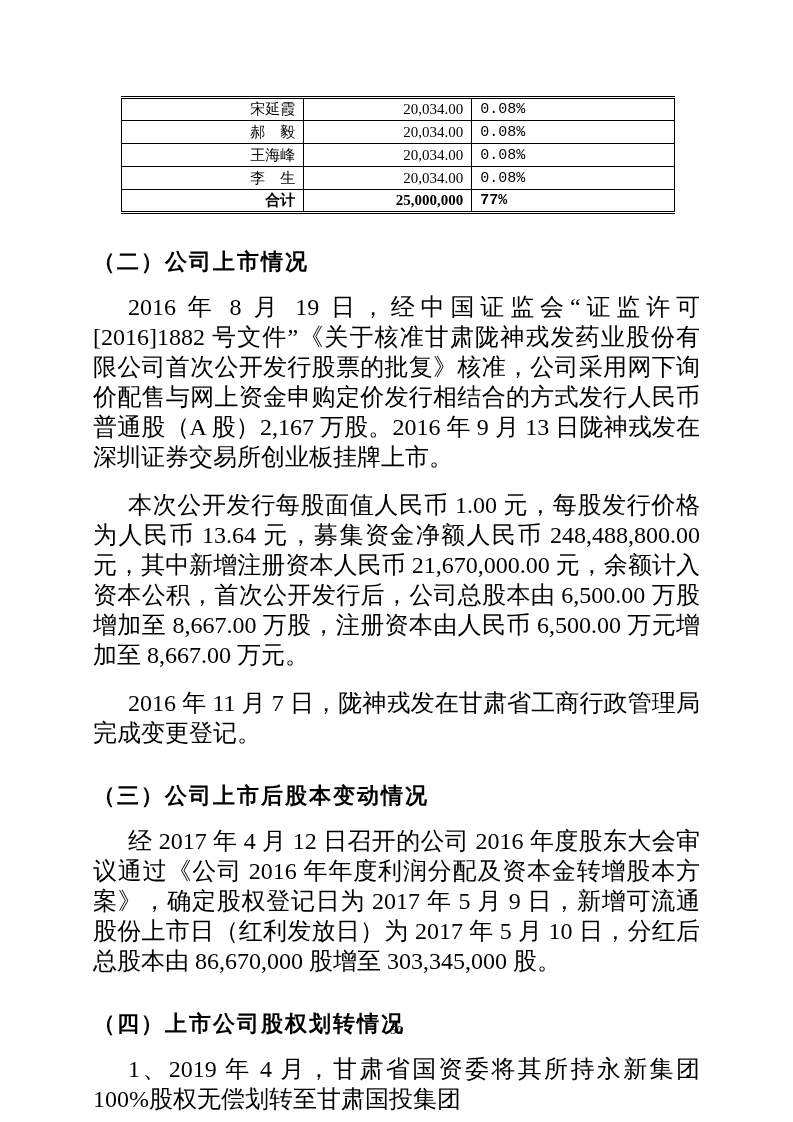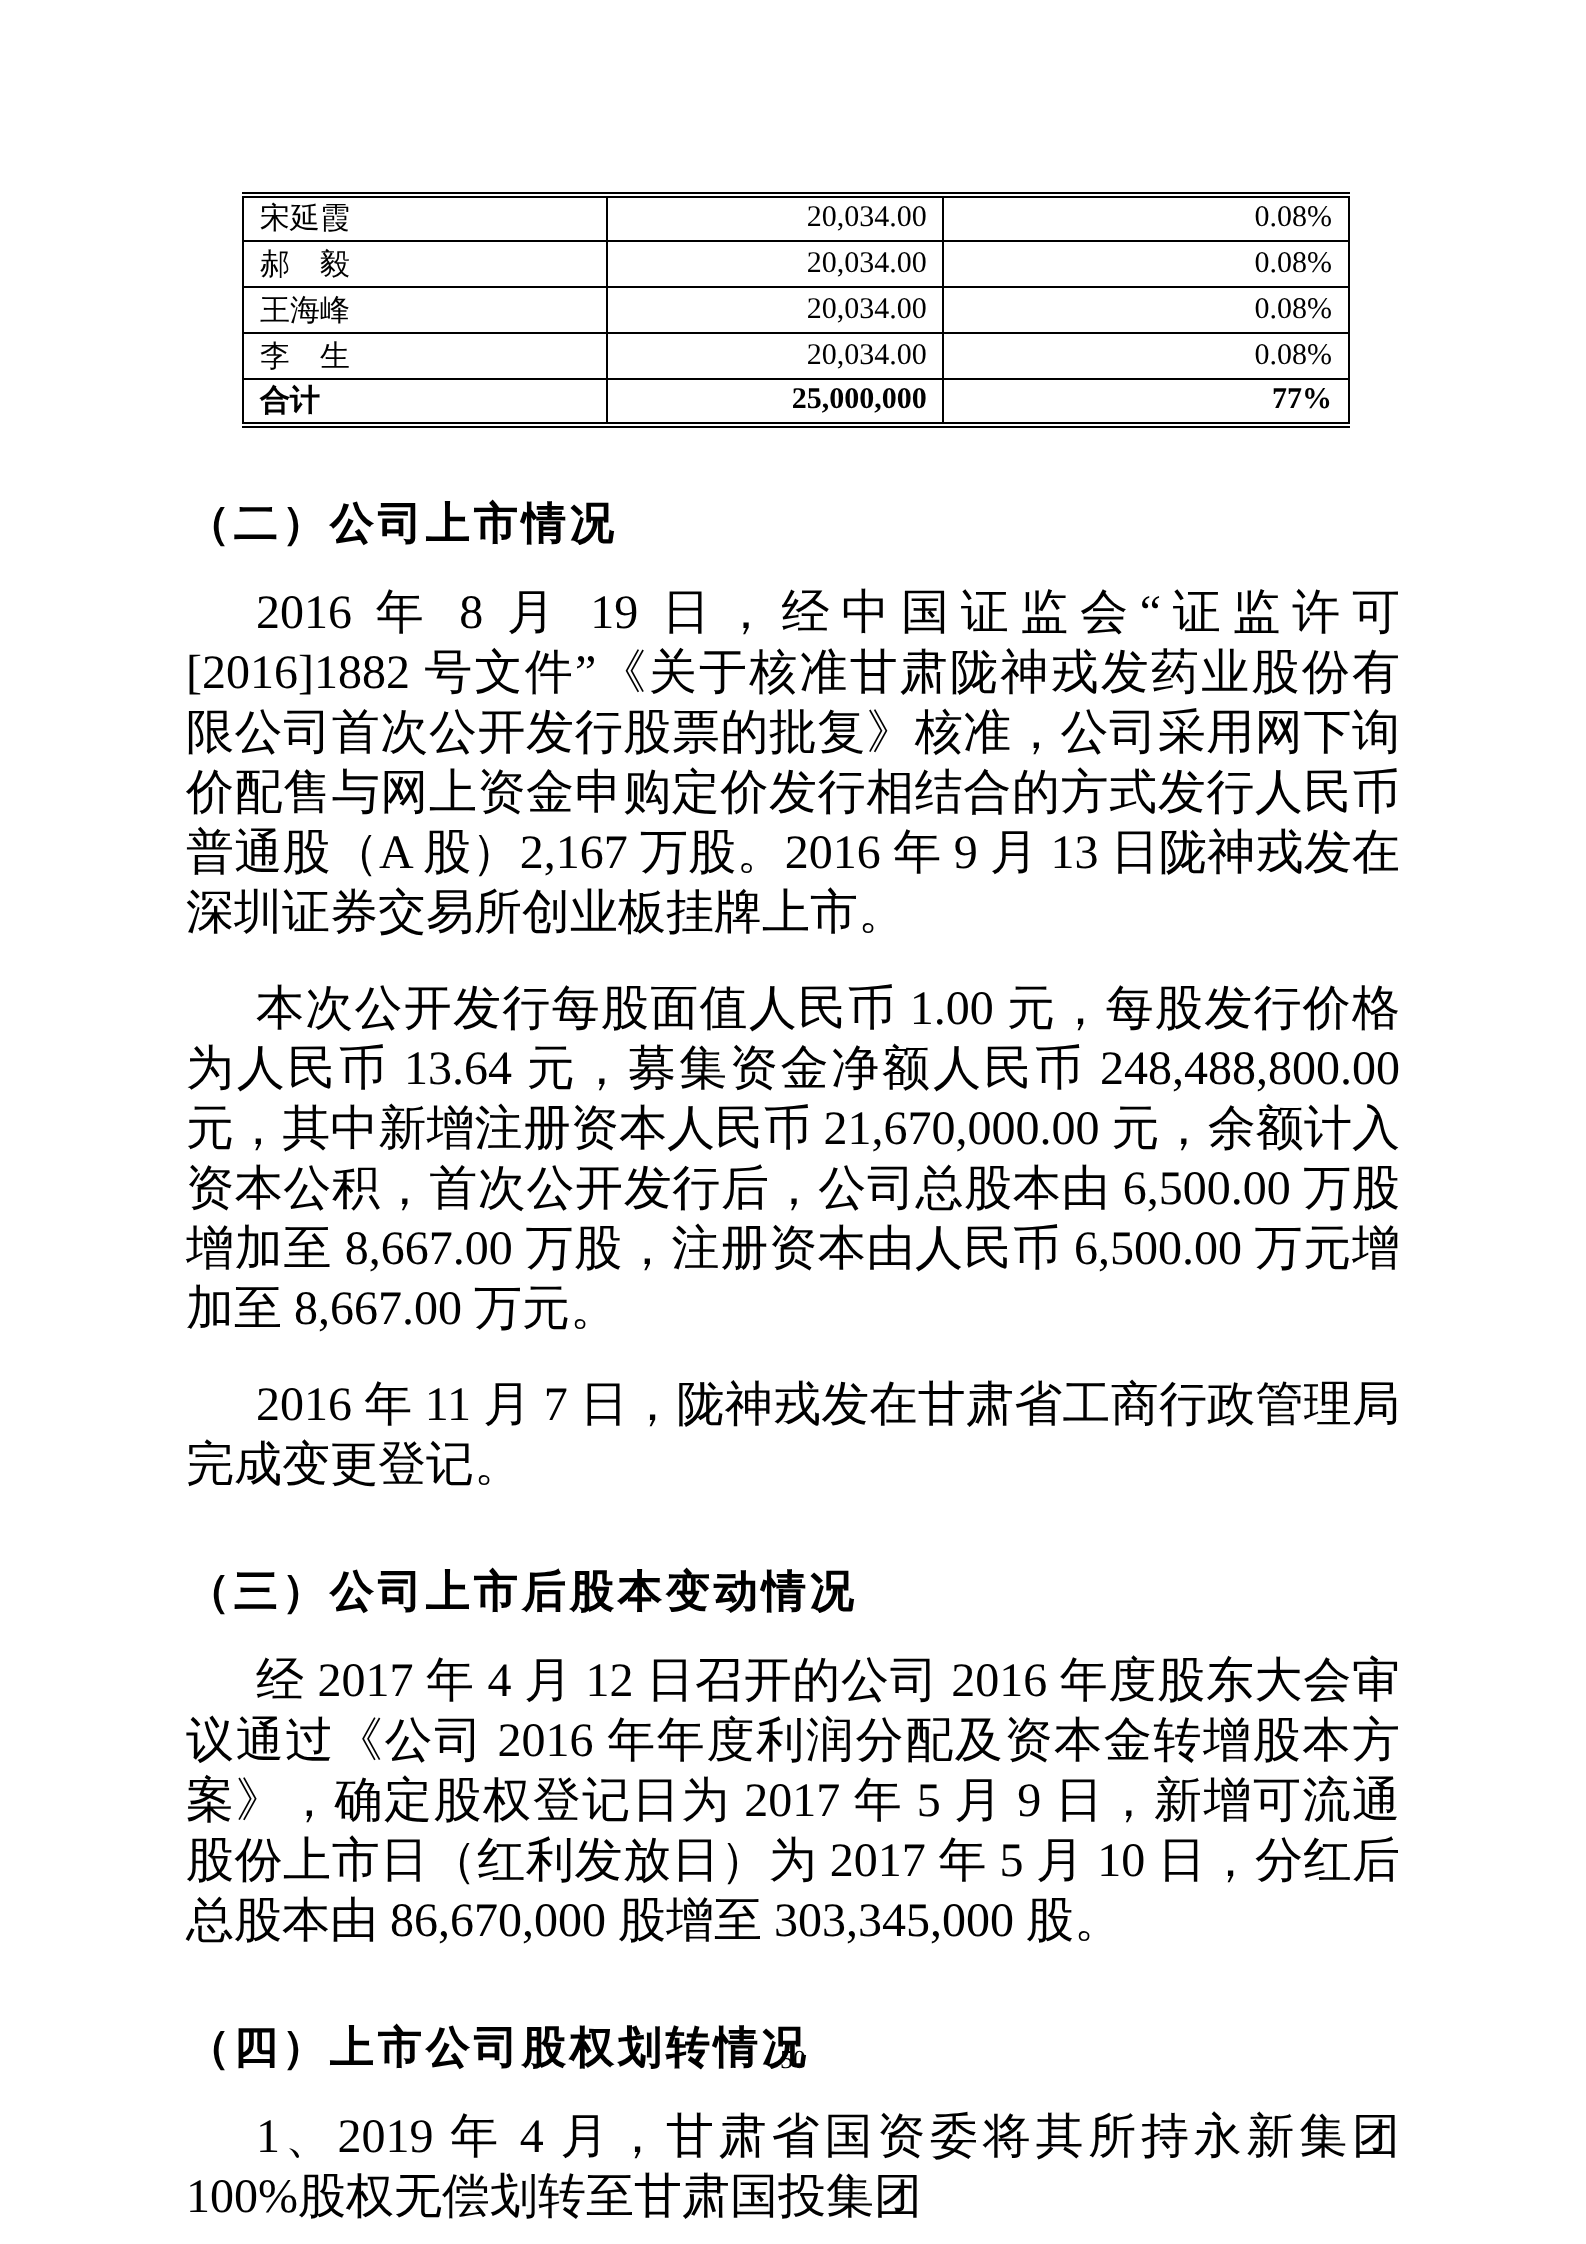--- a/index.html
+++ b/index.html
@@ -31,23 +31,23 @@
     border-right: 1px solid #000;
     font-size: 15px;
   }
   table.holders td {
     border: 1px solid #000;
     height: 23px;
     padding: 0 8px;
     vertical-align: middle;
     white-space: nowrap;
   }
-  td.c-name { width: 169px; text-align: left; }
+  td.c-name { width: 169px; text-align: right; }
   td.c-num  { width: 156px; text-align: right; }
-  td.c-pct  { width: 188px; text-align: right; padding-right: 10px; }
+  td.c-pct  { width: 188px; text-align: left; padding-right: 10px; font-family: Liberation Mono, monospace; }
   tr.total td { font-weight: bold; }
   
   h2.sec {
     margin-top: 36px;
     font-family: "Liberation Sans", "DejaVu Sans", sans-serif;
     font-weight: bold;
     font-size: 22px;
     line-height: 24px;
     letter-spacing: 2px;
     color: #000;

